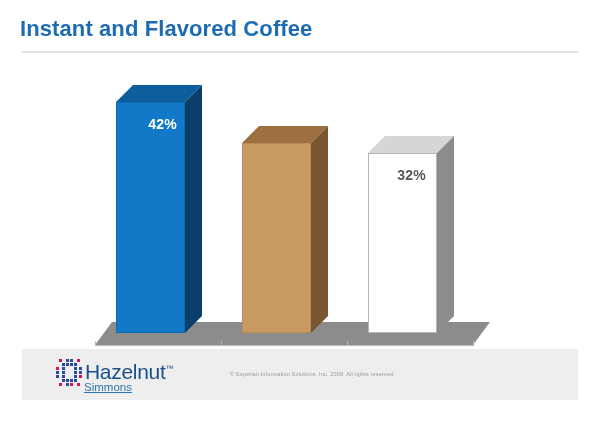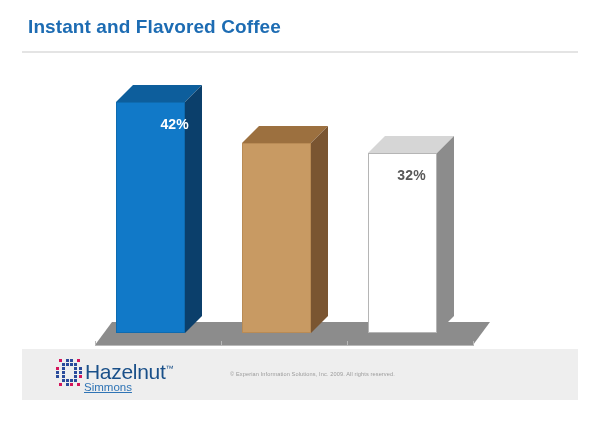--- a/index.html
+++ b/index.html
@@ -15,23 +15,23 @@
     position: relative;
     width: 600px;
     height: 424px;
     background: #ffffff;
     overflow: hidden;
   }
 
   
   .slide-title {
     position: absolute;
-    left: 28px;
+    left: 20px;
     top: 16px;
-    font-size: 19px;
+    font-size: 22px;
     font-weight: bold;
     color: #1d6cb3;
     letter-spacing: 0.1px;
     white-space: nowrap;
   }
   .title-rule {
     position: absolute;
     left: 22px;
     top: 51px;
     width: 556px;
@@ -204,21 +204,21 @@
     <div class="axis-line"></div>
     <div class="axis-tick" style="left:95px;"></div>
     <div class="axis-tick" style="left:221px;"></div>
     <div class="axis-tick" style="left:347px;"></div>
     <div class="axis-tick" style="left:473px;"></div>
 
     <div class="bar" style="left:116px; top:25px; width:86px; height:248px;">
       <div class="face-top" style="background:#0d5e9c;"></div>
       <div class="face-side" style="background:#0b3f6b; top:0; height:248px;"></div>
       <div class="face-front" style="background:#1179c8; width:69px; height:231px; border:1px solid #0e6bb0; box-sizing:border-box;"></div>
-      <div class="bar-value" style="left:4px; top:31px; width:69px; color:#ffffff;text-align:right;">42%</div>
+      <div class="bar-value" style="left:12px; top:31px; width:69px; color:#ffffff;">42%</div>
     </div>
 
     <div class="bar" style="left:242px; top:66px; width:86px; height:207px;">
       <div class="face-top" style="background:#9c703f;"></div>
       <div class="face-side" style="background:#7a5531; top:0; height:207px;"></div>
       <div class="face-front" style="background:#c89a63; width:69px; height:190px; border:1px solid #b98b55; box-sizing:border-box;"></div>
     </div>
 
     <div class="bar" style="left:368px; top:76px; width:86px; height:197px;">
       <div class="face-top" style="background:#d6d6d6;"></div>

